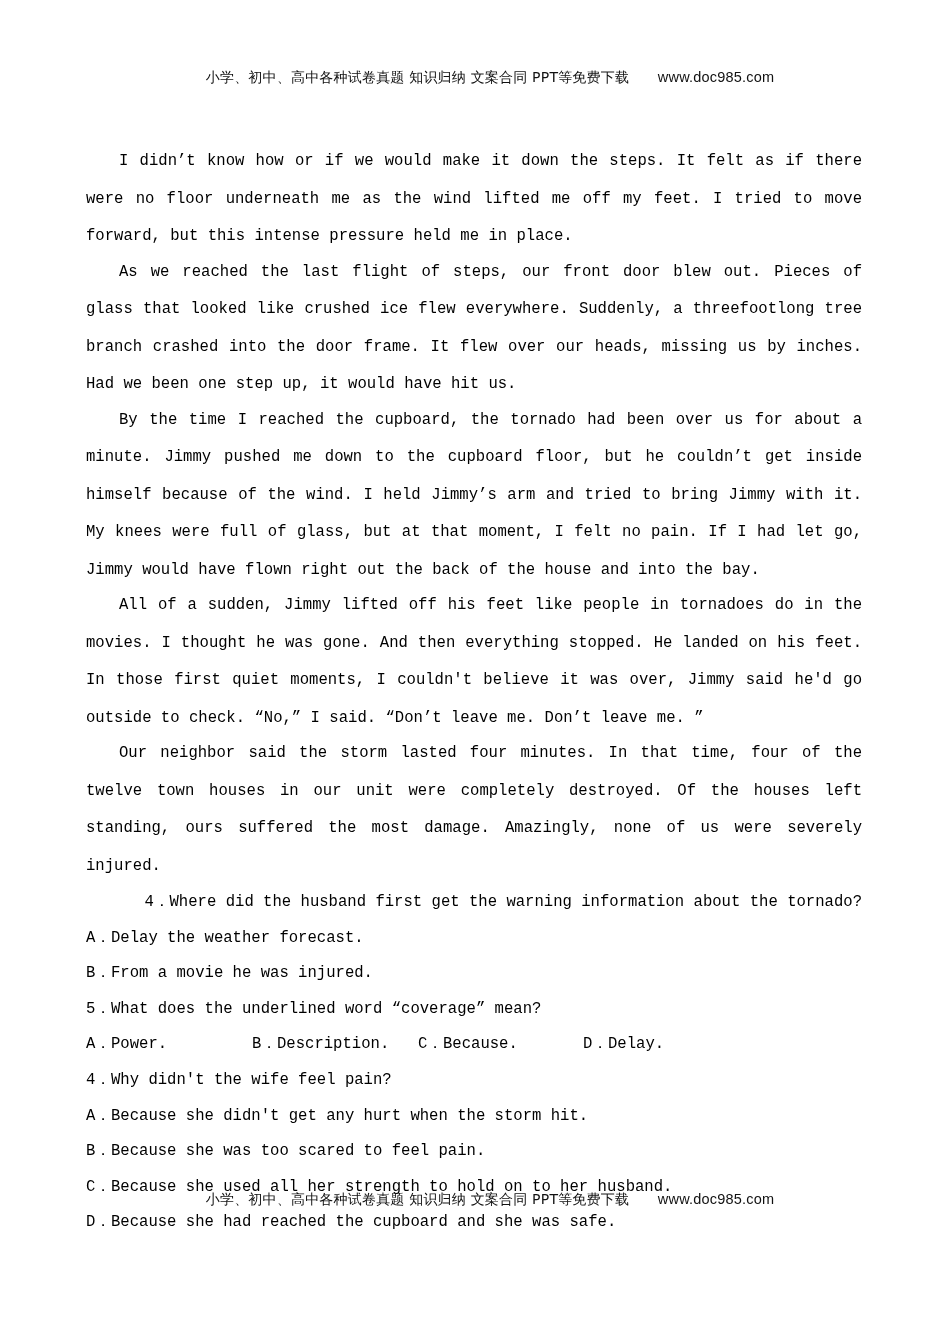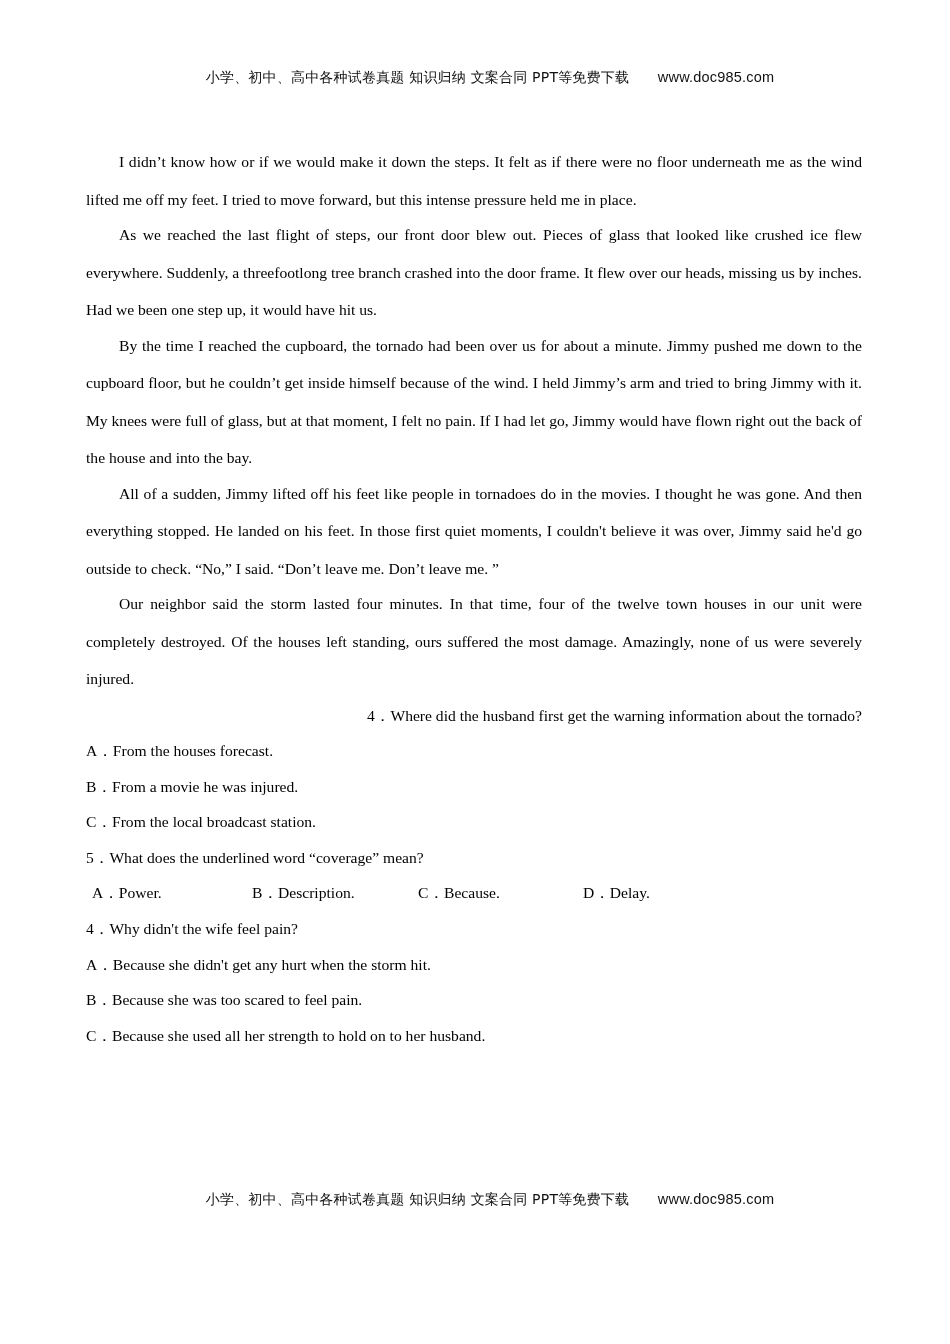--- a/index.html
+++ b/index.html
@@ -9,21 +9,21 @@
     position: absolute; left: 0; width: 942px; text-align: center;
     font-family: "DejaVu Sans", sans-serif; font-size: 14px; color: #111;
     letter-spacing: 0.2px; white-space: nowrap; margin-left: 19px;
   }
   .header { top: 69px; }
   .footer { top: 1191px; }
   .hf-text { display: inline-block; }
   .hf-url { display: inline-block; margin-left: 24px; font-family: "Liberation Sans", sans-serif; font-size: 14.5px; }
   .content {
     position: absolute; left: 86px; top: 143px; width: 776px;
-    font-family: Liberation Serif, serif; font-size: 15.6px; color: #000;
+    font-family: Liberation Mono, monospace; font-size: 15.6px; color: #000;
   }
   .para { margin: 0; line-height: 37.5px; text-indent: 33px; text-align: justify; }
   .para + .para { margin-top: -2px; }
   .q-line { margin: 0; height: 35.6px; line-height: 35.6px; white-space: nowrap; }
   .first-q { margin-top: 0px; text-align: right; }
   .inline-opts { position: relative; height: 35.6px; }
   .inline-opts span { position: absolute; top: 0; line-height: 35.6px; white-space: nowrap; }
 </style>
 </head>
 <body>
@@ -37,40 +37,40 @@
 
   <div class="content">
     <p class="para">I didn’t know how or if we would make it down the steps. It felt as if there were no floor underneath me as the wind lifted me off my feet. I tried to move forward, but this intense pressure held me in place.</p>
     <p class="para">As we reached the last flight of steps, our front door blew out. Pieces of glass that looked like crushed ice flew everywhere. Suddenly, a threefootlong tree branch crashed into the door frame. It flew over our heads, missing us by inches. Had we been one step up, it would have hit us.</p>
     <p class="para">By the time I reached the cupboard, the tornado had been over us for about a minute. Jimmy pushed me down to the cupboard floor, but he couldn’t get inside himself because of the wind. I held Jimmy’s arm and tried to bring Jimmy with it. My knees were full of glass, but at that moment, I felt no pain. If I had let go, Jimmy would have flown right out the back of the house and into the bay.</p>
     <p class="para">All of a sudden, Jimmy lifted off his feet like people in tornadoes do in the movies. I thought he was gone. And then everything stopped. He landed on his feet. In those first quiet moments, I couldn't believe it was over, Jimmy said he'd go outside to check. “No,” I said. “Don’t leave me. Don’t leave me. ”</p>
     <p class="para">Our neighbor said the storm lasted four minutes. In that time, four of the twelve town houses in our unit were completely destroyed. Of the houses left standing, ours suffered the most damage. Amazingly, none of us were severely injured.</p>
 
     <div>
       <p class="q-line first-q">4．Where did the husband first get the warning information about the tornado?</p>
-      <p class="q-line">A．From the houses forecast.</p>
+      <p class="q-line">A．Delay the weather forecast.</p>
       <p class="q-line">B．From a movie he was injured.</p>
-      <p class="q-line">C．From the local broadcast station.</p>
     </div>
 
     <div>
       <p class="q-line">5．What does the underlined word “coverage” mean?</p>
       <div class="inline-opts">
-        <span style="left:6px">A．Power.</span>
+        <span style="left:0px">A．Power.</span>
         <span style="left:166px">B．Description.</span>
         <span style="left:332px">C．Because.</span>
         <span style="left:497px">D．Delay.</span>
       </div>
     </div>
 
     <div>
       <p class="q-line">4．Why didn't the wife feel pain?</p>
       <p class="q-line">A．Because she didn't get any hurt when the storm hit.</p>
       <p class="q-line">B．Because she was too scared to feel pain.</p>
       <p class="q-line">C．Because she used all her strength to hold on to her husband.</p>
+      <p class="q-line">D．Because she had reached the cupboard and she was safe.</p>
     </div>
 
   </div>
 
   <div class="footer">
     <span class="hf-text">小学、初中、高中各种试卷真题 知识归纳 文案合同 PPT等免费下载</span>
     <span class="hf-url">www.doc985.com</span>
   </div>
 
 </div>

